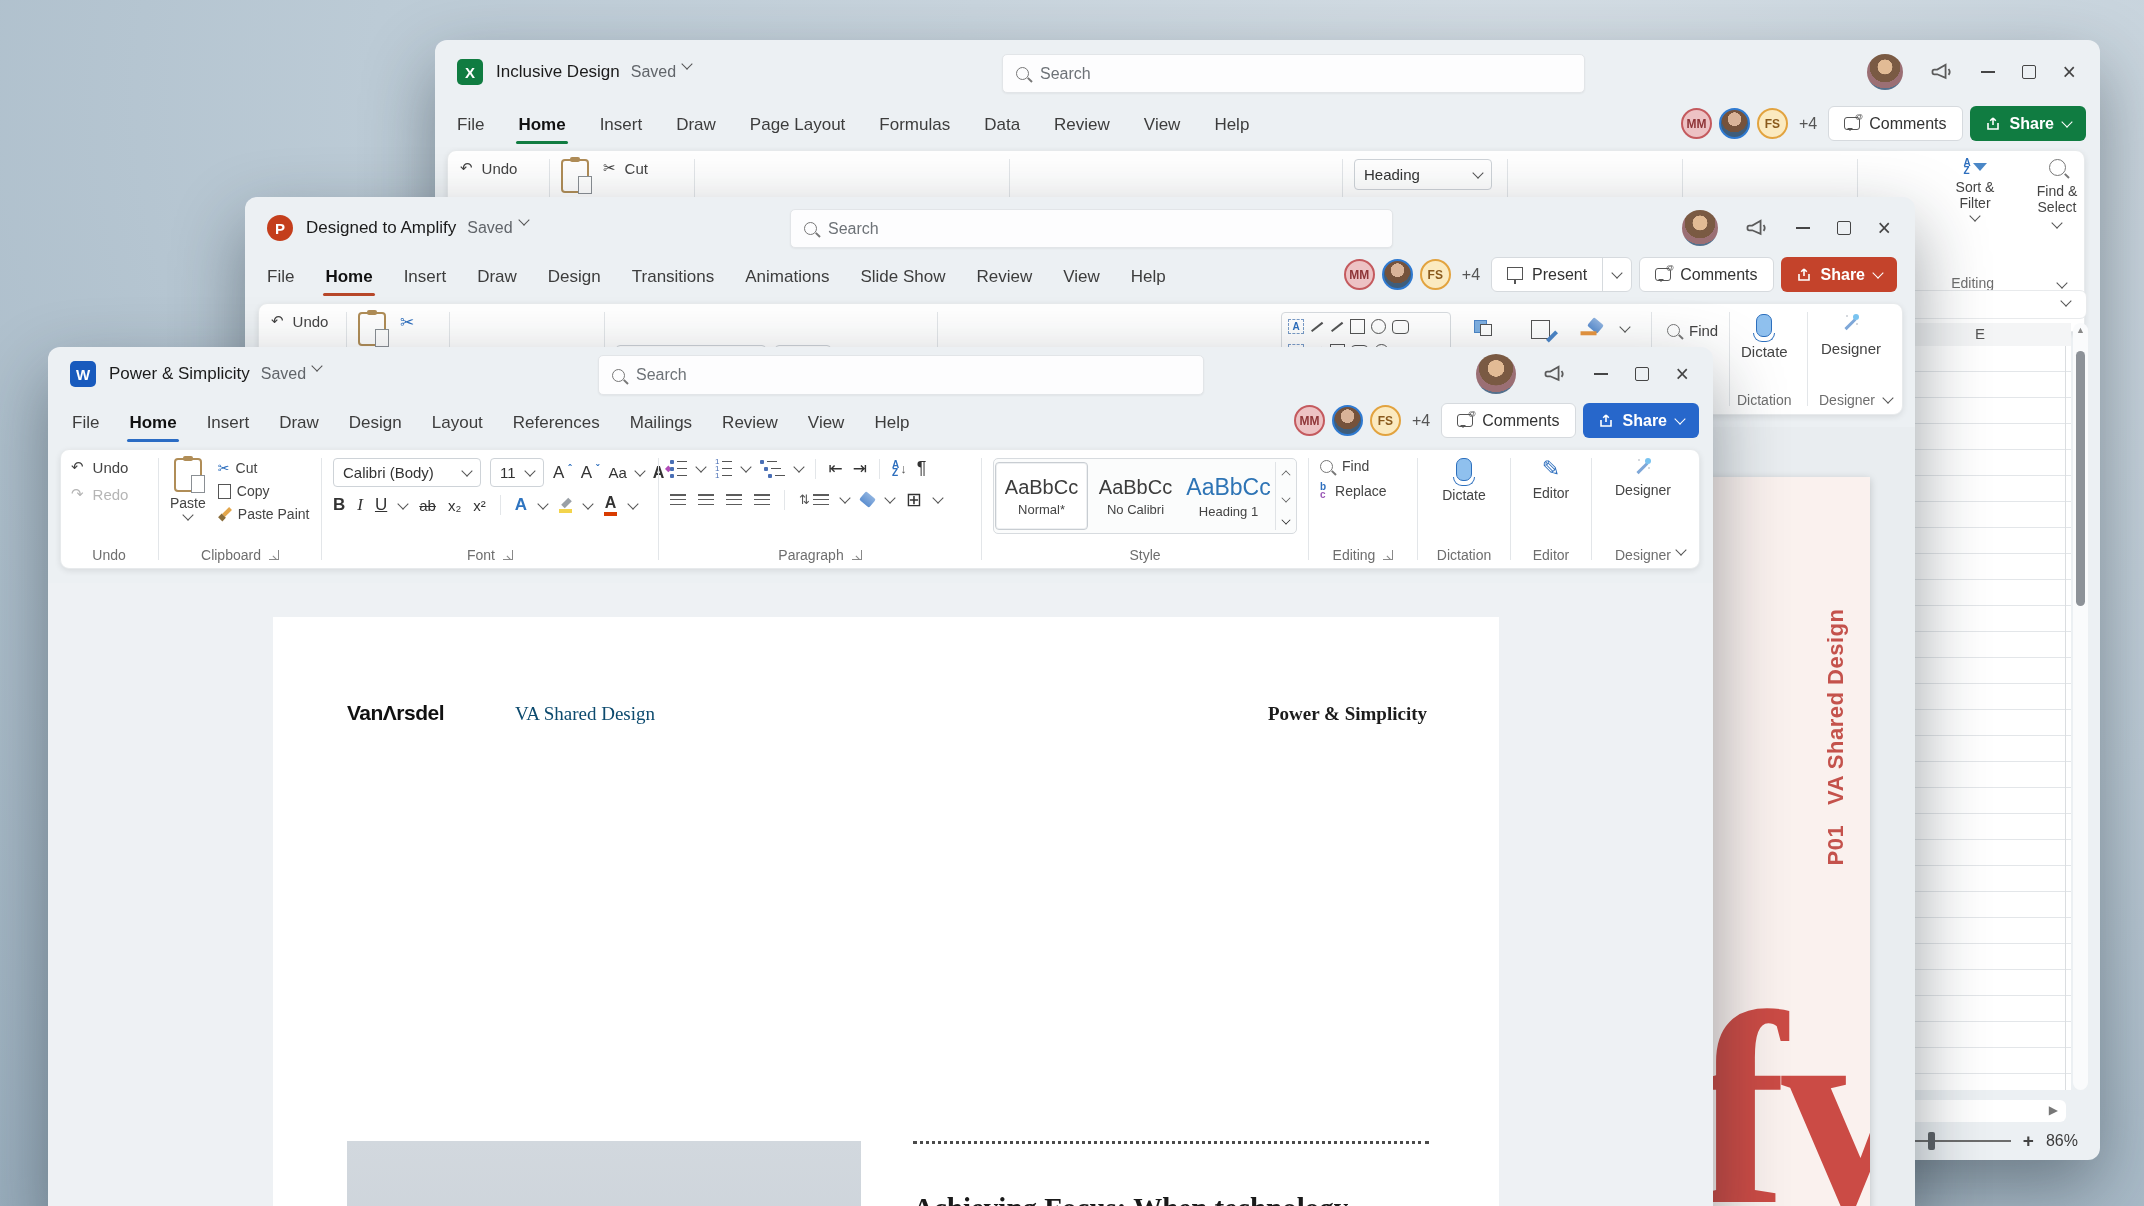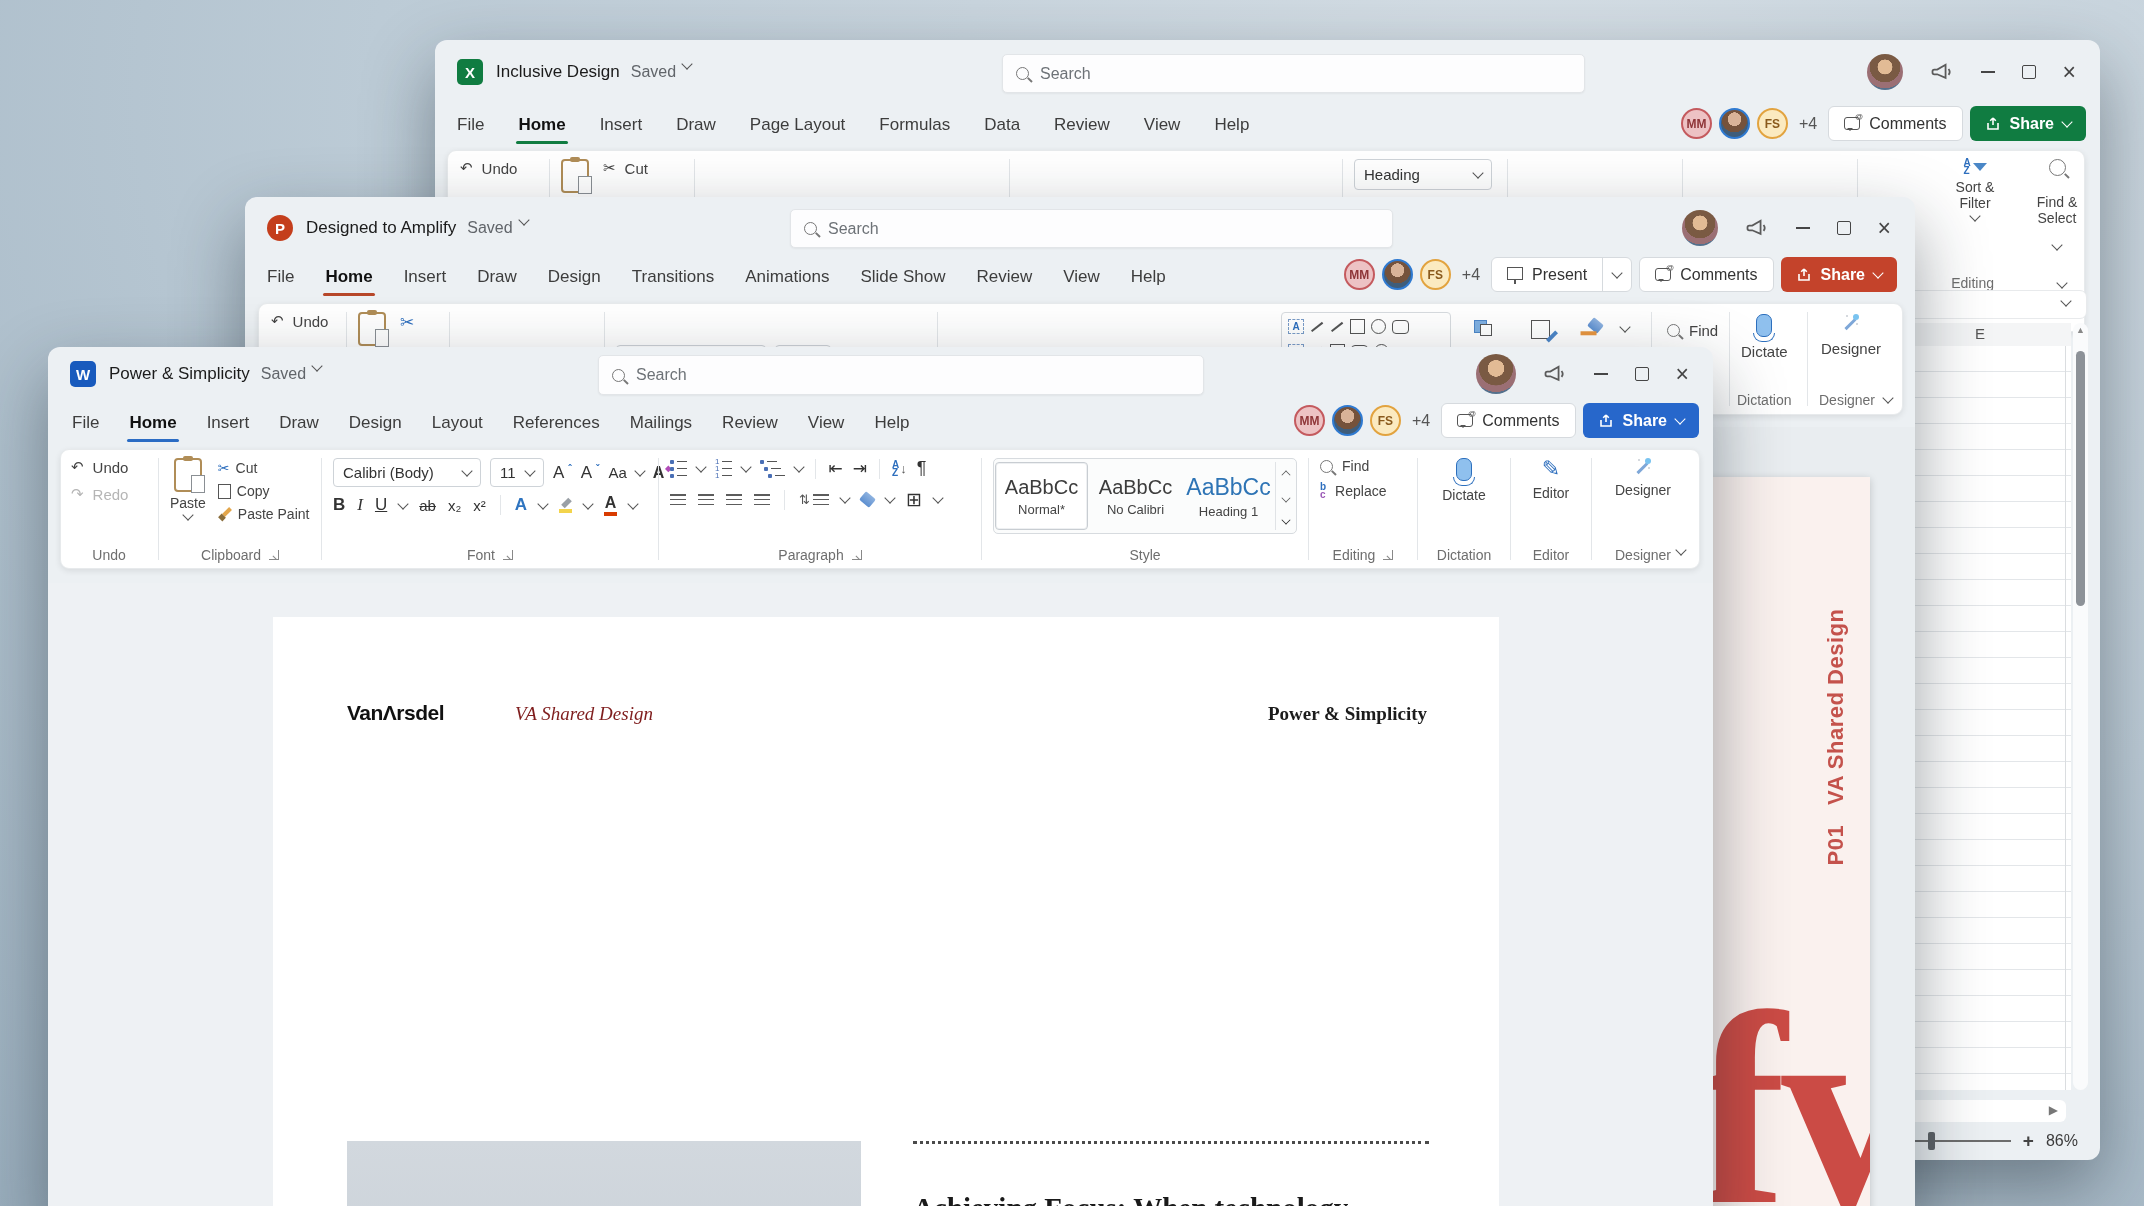--- a/index.html
+++ b/index.html
@@ -289,21 +289,21 @@
               <b>A</b>
               <b>Z</b>
             </span>
             <span class="funnel"></span>
           </span>
         <span style="font-size:14px;color:#444;text-align:center;width:60px;line-height:16px;">Sort &amp; Filter</span>
         <span class="chev"></span>
       </div>
     </div>
     <div class="grp" style="width:84px;align-items:center;">
-      <div class="grp-body rrow" style="flex-direction:column;align-items:center;gap:18px;">
+      <div class="grp-body rrow" style="flex-direction:column;align-items:center;gap:7px;">
         <span class="mag" style="width:15px;height:15px;"></span>
         <span style="font-size:14px;color:#444;text-align:center;width:64px;line-height:16px;">Find &amp; Select</span>
         <span class="chev"></span>
       </div>
     </div>
     <span class="gl" style="position:absolute;right:90px;bottom:40px;">Editing</span>
     <span class="chev" style="position:absolute;right:18px;bottom:44px;"></span>
   </div>
 
   <div style="position:absolute;left:12px;top:250px;width:1638px;height:27px;background:#fff;border-radius:7px;border:1px solid #e8eaec;">
@@ -764,21 +764,21 @@
         <span style="font-size:14px;color:#444;">Designer</span>
       </div>
       <span class="gl">Designer</span>
     </div>
     <span class="chev" style="position:absolute;right:14px;bottom:14px;"></span>
   </div>
 
   <div style="position:absolute;left:0;top:236px;right:0;bottom:0;background:#eef1f4;overflow:hidden;">
     <div class="docpage" style="left:225px;top:34px;width:1226px;height:640px;">
       <span style="position:absolute;left:74px;top:84px;font-size:21px;font-weight:800;letter-spacing:-.5px;color:#111;">VanΛrsdel</span>
-      <span class="serif" style="position:absolute;left:242px;top:86px;font-size:19px;color:#7f1d1d;font-style:italic;">VA Shared Design</span>
+      <span class="serif" style="position:absolute;left:242px;top:86px;font-size:19px;color:#0c4a6e;">VA Shared Design</span>
       <span class="serif" style="position:absolute;right:72px;top:86px;font-size:19px;font-weight:600;color:#1c1c1c;">Power &amp; Simplicity</span>
       <div style="position:absolute;left:74px;top:524px;width:514px;height:116px;background:linear-gradient(#d2d8de,#ccd3da);"></div>
       <div style="position:absolute;left:640px;top:524px;width:516px;border-top:3px dotted #4a4a4a;">
         <div class="serif" style="margin-top:44px;font-size:29px;font-weight:700;color:#1a1a1a;line-height:40px;">Achieving Focus: When technology communicates and</div>
       </div>
     </div>
   </div>
 </div>
 
 </body></html>

